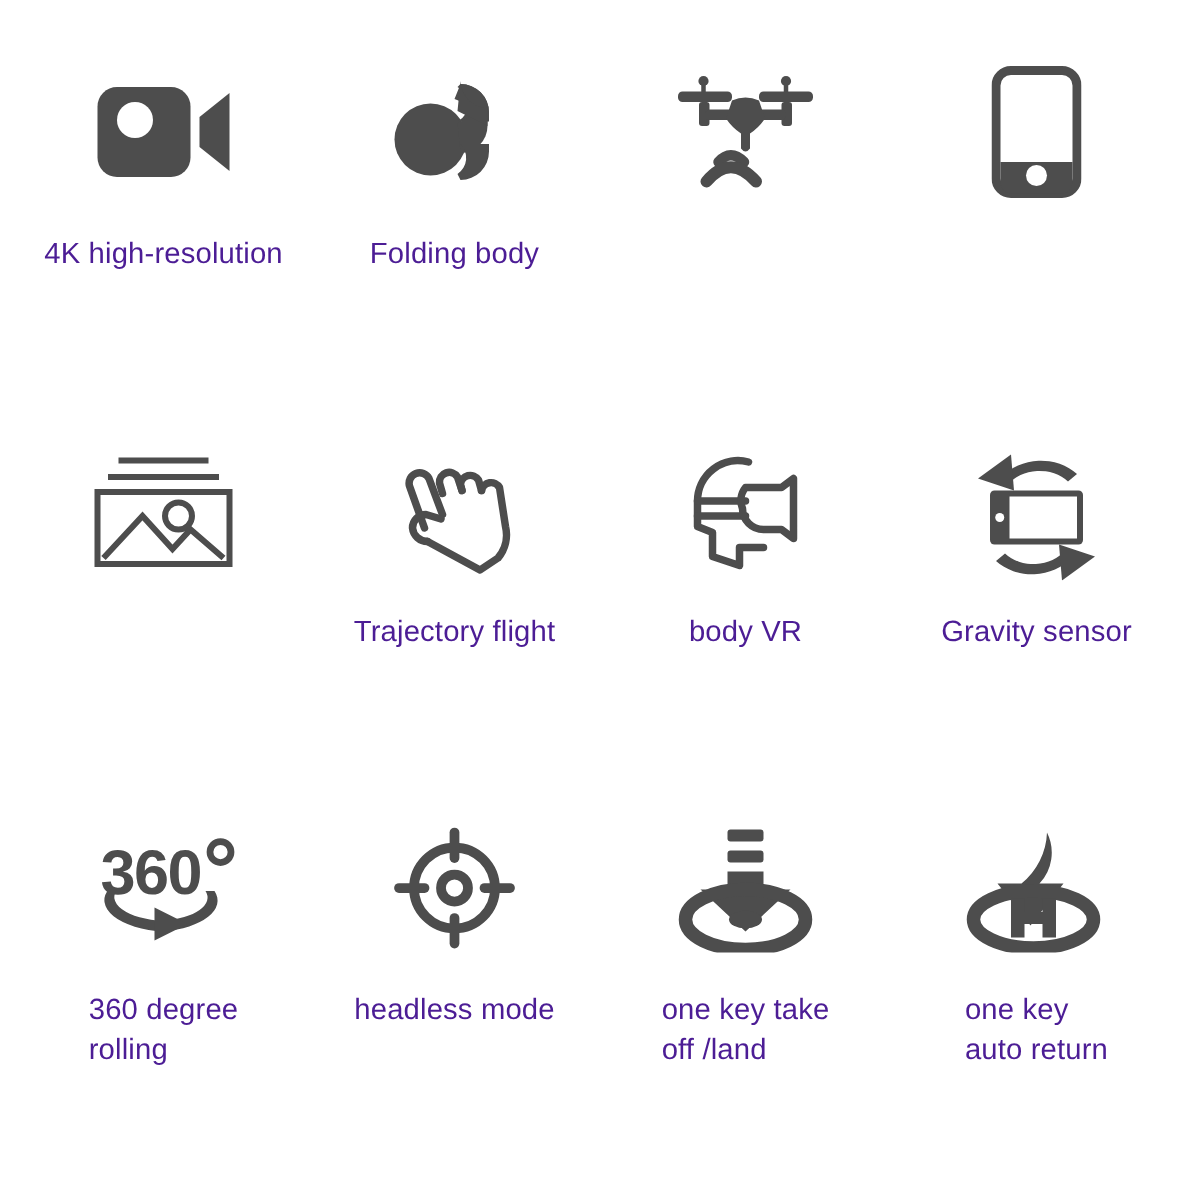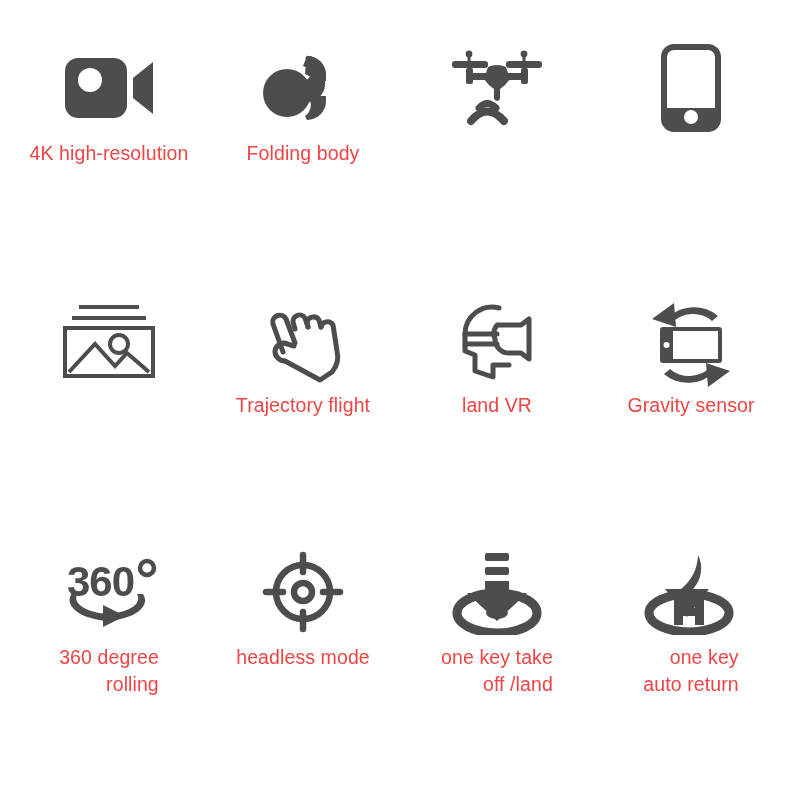--- a/index.html
+++ b/index.html
@@ -26,22 +26,23 @@
   }
   .icon-box {
     height: 104px;
     display: flex;
     align-items: center;
     justify-content: center;
     margin-top: 14px;
   }
   .icon-box svg { display: block; }
   .feature-label {
-    text-align: right;
-    color: #ef4444;
+    margin-top: 16px;
+    text-align: left;
+    color: #4c1d95;
     font-size: 19.5px;
     line-height: 27px;
     letter-spacing: 0.1px;
     white-space: pre-line;
     max-width: 180px;
   }
 </style>
 </head>
 <body>
 
@@ -138,21 +139,21 @@
     <div class="icon-box">
       <svg width="92" height="86" viewBox="0 0 92 86" aria-hidden="true">
         <g fill="none" stroke="#4d4d4d" stroke-width="5" stroke-linejoin="round" stroke-linecap="round">
           <path d="M48 11 A27 27 0 0 0 14 37 L14 54 L24 58 L24 74 L42 80 L42 68 L58 68"></path>
           <path d="M14 37 H46"></path>
           <path d="M14 47 H46"></path>
           <path d="M46 28 h24 l8 -6 v40 l-8 -6 H58 a14 14 0 0 1 -14 -14 a14 14 0 0 1 2 -14 Z"></path>
         </g>
       </svg>
     </div>
-    <div class="feature-label">land VR</div>
+    <div class="feature-label">body VR</div>
   </div>
 
   <div class="feature-cell">
     <div class="icon-box">
       <svg width="94" height="94" viewBox="0 0 94 94" aria-hidden="true">
         <g fill="#4d4d4d">
           <path d="M24 25 A32 26 0 0 1 74 23 l-6 5 A25 20 0 0 0 28 30 Z"></path>
           <path d="M30 10 L32 34 L8 26 Z"></path>
           <rect x="16" y="34" width="62" height="36" rx="3"></rect>
           <rect x="29" y="38" width="45" height="28" fill="#ffffff"></rect>

